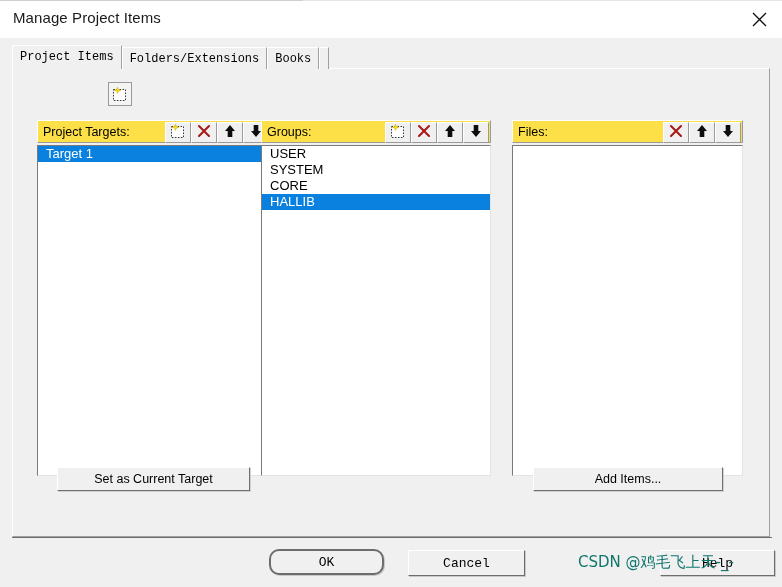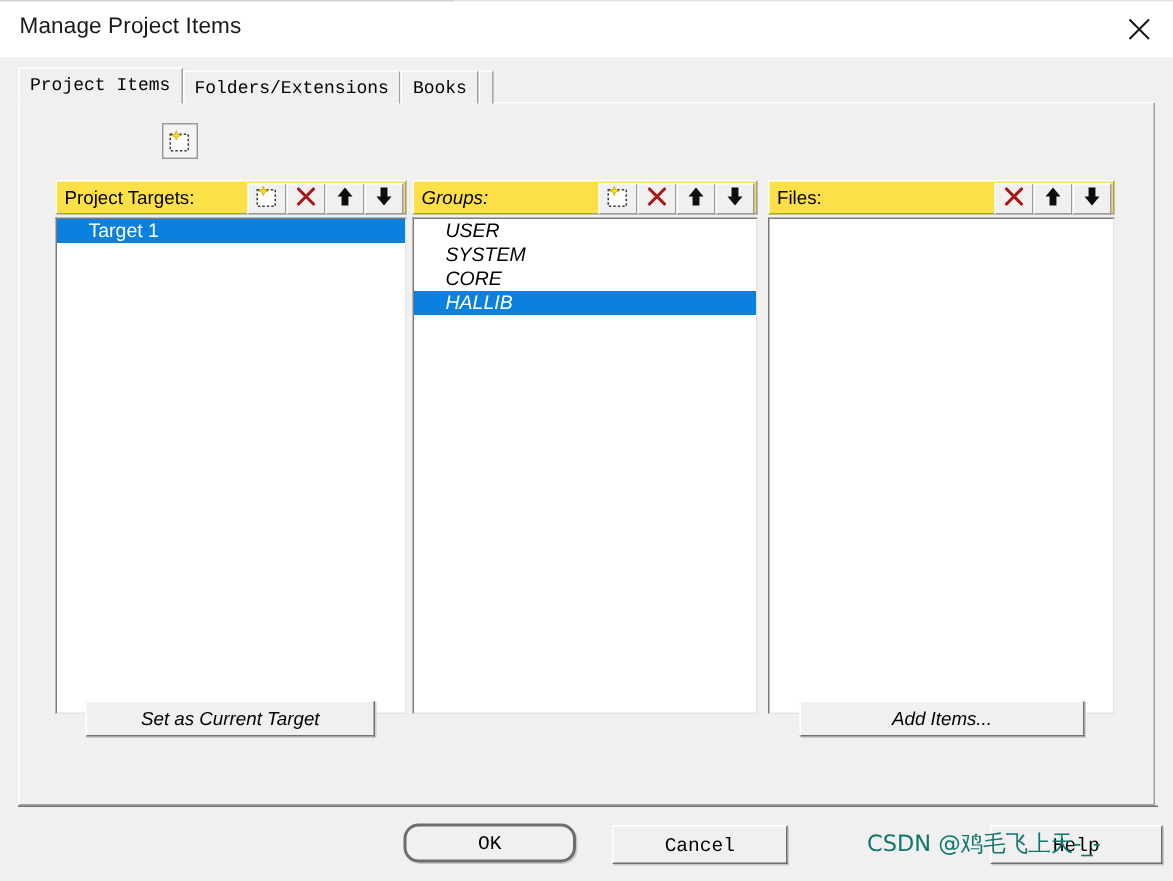--- a/index.html
+++ b/index.html
@@ -186,21 +186,21 @@
     border-right-color: #e3e3e3;
     border-bottom-color: #e3e3e3;
     box-sizing: border-box;
     margin-top: 2px;
     overflow: hidden;
     position: relative;
   }
   .li {
     height: 16px;
     line-height: 16px;
-    padding-left: 21px;
+    padding-left: 8px;
     font-size: 13px;
     color: #000;
     white-space: nowrap;
     cursor: default;
   }
   .li.selected {
     background: #0a81df;
     color: #ffffff;
   }
 
@@ -213,21 +213,20 @@
     border-right-color: #707070;
     border-bottom-color: #707070;
     box-sizing: border-box;
     display: flex;
     align-items: center;
     justify-content: center;
     font-size: 12.5px;
     color: #000;
     cursor: pointer;
     box-shadow: 1px 1px 0 #d0d0d0;
-    font-style: italic;
   }
 
   
   .btm-btn {
     position: absolute;
     height: 26px;
     background: #f0f0f0;
     border: 1px solid #ffffff;
     border-right-color: #6d6d6d;
     border-bottom-color: #6d6d6d;
@@ -334,21 +333,21 @@
         </div>
       </div>
     </div>
     <div class="listbox" style="height:331px;">
       <div class="li selected">
         <span>Target 1</span>
       </div>
     </div>
   </div>
 
-  <div class="col" id="col-groups" style="left:275px; width:230px;font-style:italic;">
+  <div class="col" id="col-groups" style="left:261px; width:230px;">
     <div class="col-head">
       <span class="lbl">Groups:</span>
       <div class="tool-group">
         <div class="tool-btn">
           <span>
             <svg width="16" height="16" viewBox="0 0 16 16">
               <rect x="1.5" y="3.5" width="12" height="11" fill="#ffffff" stroke="#3a3a3a" stroke-width="1" stroke-dasharray="1.6,1.4"></rect>
               <path d="M5.5 1.2 L6.4 3.6 L8.8 4.3 L6.4 5.1 L5.5 7.4 L4.7 5.1 L2.3 4.3 L4.7 3.6 Z" fill="#ffe400" stroke="#c8a400" stroke-width="0.5"></path>
             </svg>
           </span>

